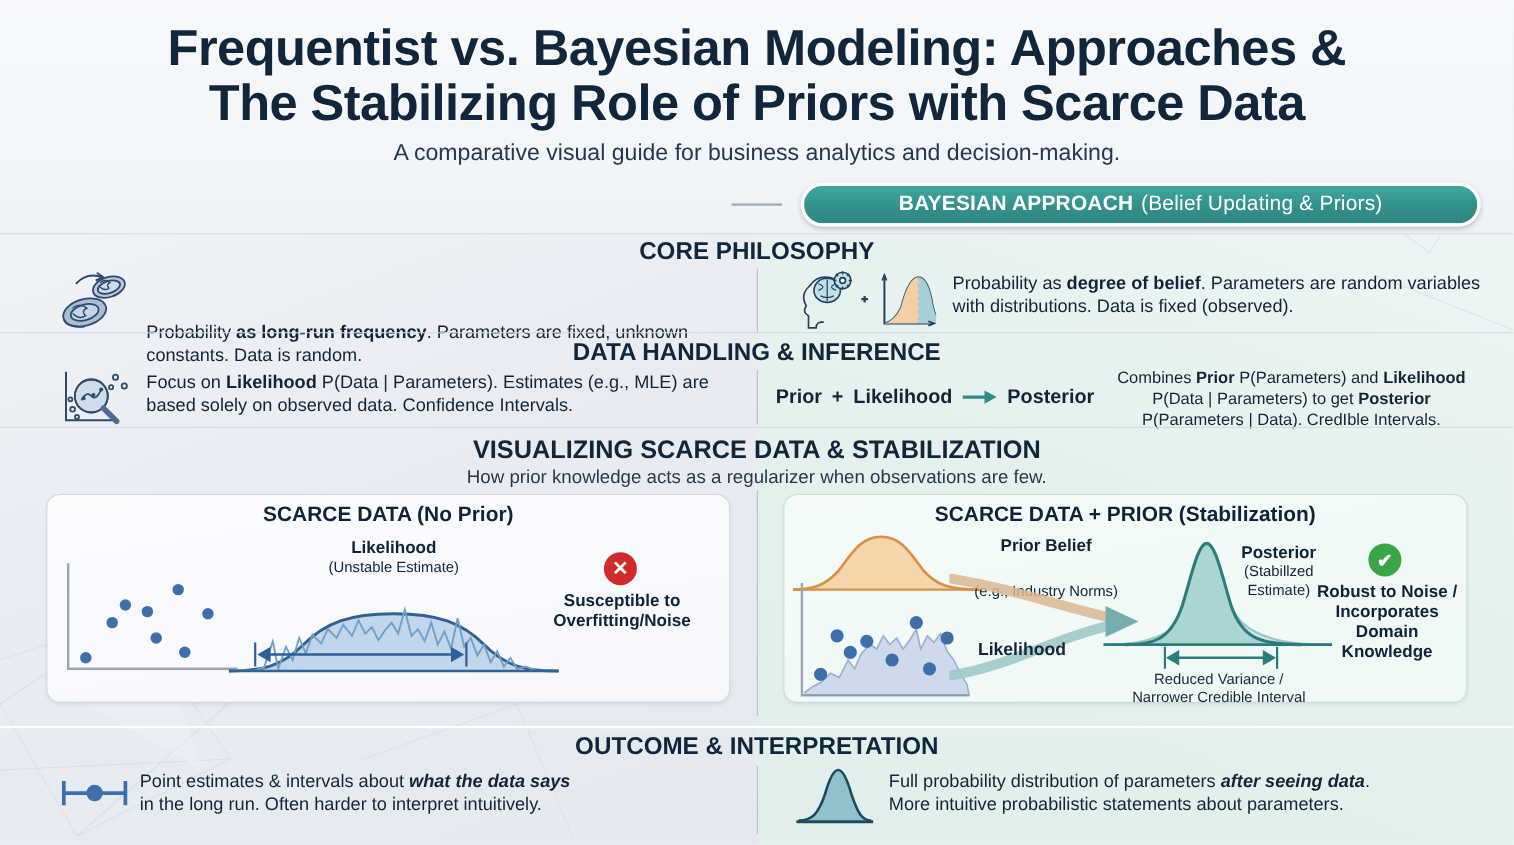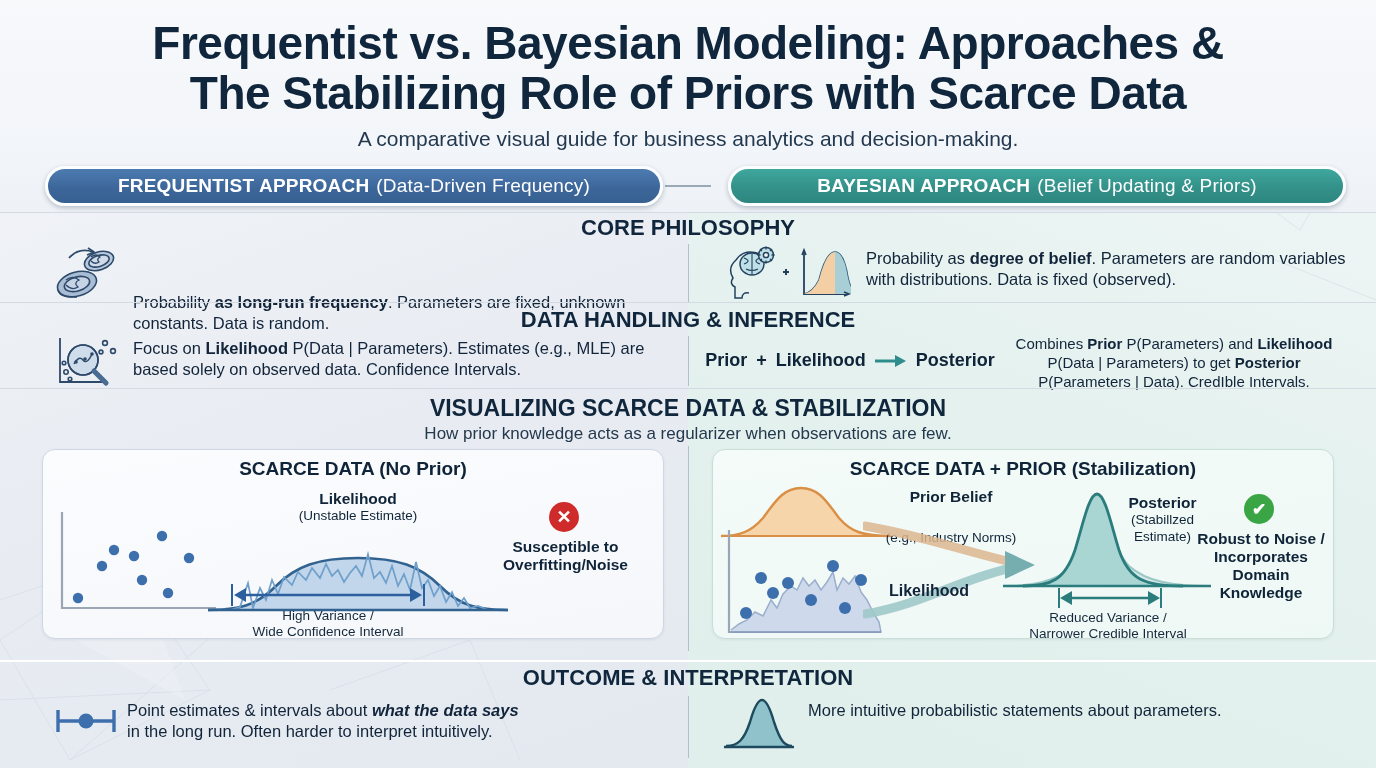--- a/index.html
+++ b/index.html
@@ -104,24 +104,20 @@
   <div class="header">
     <div class="title">
       <span>Frequentist vs. Bayesian Modeling: Approaches &amp;</span>
       <span class="l2">The Stabilizing Role of Priors with Scarce Data</span>
     </div>
     <div class="subtitle">A comparative visual guide for business analytics and decision-making.</div>
   </div>
 
   <div class="pill-row">
     <div class="pill-connector"></div>
-    <div class="pill pill-left">
-      <b>FREQUENTIST APPROACH</b>
-      <span class="sub">(Data-Driven Frequency)</span>
-    </div>
     <div class="pill pill-right">
       <b>BAYESIAN APPROACH</b>
       <span class="sub">(Belief Updating &amp; Priors)</span>
     </div>
   </div>
 
   <div class="section" style="top:216px;height:88px;">
     <div class="hr-line" style="top:-4px;left:0;width:1376px;"></div>
     <div class="sec-head" style="font-size:22px;line-height:24px;">CORE PHILOSOPHY</div>
     <div class="divider-v" style="left:688px;top:28px;height:58px;"></div>
@@ -257,24 +253,20 @@
         <polyline points="0,82 12,81 22,82 32,79 40,55 45,80 52,60 58,72 64,52 70,66 76,49 84,57 90,44 98,52 104,40 112,50 118,36 124,48 130,42 136,54 142,45 148,38 154,48 160,26 166,50 172,44 178,55 184,38 190,58 196,46 202,62 208,34 214,60 220,52 226,68 232,58 238,74 244,64 250,78 256,70 262,80 270,78 280,82 290,81 300,82" fill="none" stroke="#6f9fcb" stroke-width="1.7"></polyline>
         <path d="M0 82 H300" stroke="#32628f" stroke-width="2.4"></path>
       </svg>
 
       <svg width="200" height="26" viewBox="0 0 200 26" style="position:absolute;left:185px;top:132px;">
         <path d="M4 2 V24 M196 2 V24" stroke="#2b5f9e" stroke-width="2"></path>
         <path d="M10 13 H190" stroke="#2b5f9e" stroke-width="2.4"></path>
         <path d="M18 6 L6 13 L18 20 Z" fill="#2b5f9e"></path>
         <path d="M182 6 L194 13 L182 20 Z" fill="#2b5f9e"></path>
       </svg>
-      <div class="mini-lbl" style="position:absolute;left:165px;top:158px;width:240px;">
-        <div>High Variance /</div>
-        <div>Wide Confidence Interval</div>
-      </div>
 
       <div class="badge-circle" style="position:absolute;left:506px;top:52px;width:30px;height:30px;background:#cf2b2b;font-size:18px;">✕</div>
       <div class="cap" style="position:absolute;left:440px;top:88px;width:165px;font-size:15.5px;line-height:18px;">
         <div>Susceptible to</div>
         <div>Overfitting/Noise</div>
       </div>
     </div>
 
     <div class="card card-r" style="left:712px;top:61px;width:622px;height:190px;">
       <div class="card-title" style="margin-top:8px;">SCARCE DATA + PRIOR (Stabilization)</div>
@@ -364,18 +356,21 @@
       </div>
     </div>
 
     <div class="col-r" style="top:34px;">
       <svg width="72" height="56" viewBox="0 0 72 56" style="position:absolute;left:34px;top:2px;">
         <path d="M4 50 C16 50 22 44 28 26 C32 12 36 4 40 4 C44 4 48 12 52 26 C58 44 62 50 70 50 L70 50 L4 50 Z" fill="#8fc2ca"></path>
         <path d="M4 50 C16 50 22 44 28 26 C32 12 36 4 40 4 C44 4 48 12 52 26 C58 44 62 50 70 50" fill="none" stroke="#1d4a5e" stroke-width="2.4"></path>
         <path d="M2 51 H72" stroke="#1d4a5e" stroke-width="2.6"></path>
       </svg>
       <div class="body-txt" style="position:absolute;left:120px;top:6px;width:560px;">
+        <div>
+          <span>Full probability distribution of parameters </span><b><i>after seeing data</i></b><span>.</span>
+        </div>
         <div>More intuitive probabilistic statements about parameters.</div>
       </div>
     </div>
   </div>
 
 </div>
 
 </body></html>

